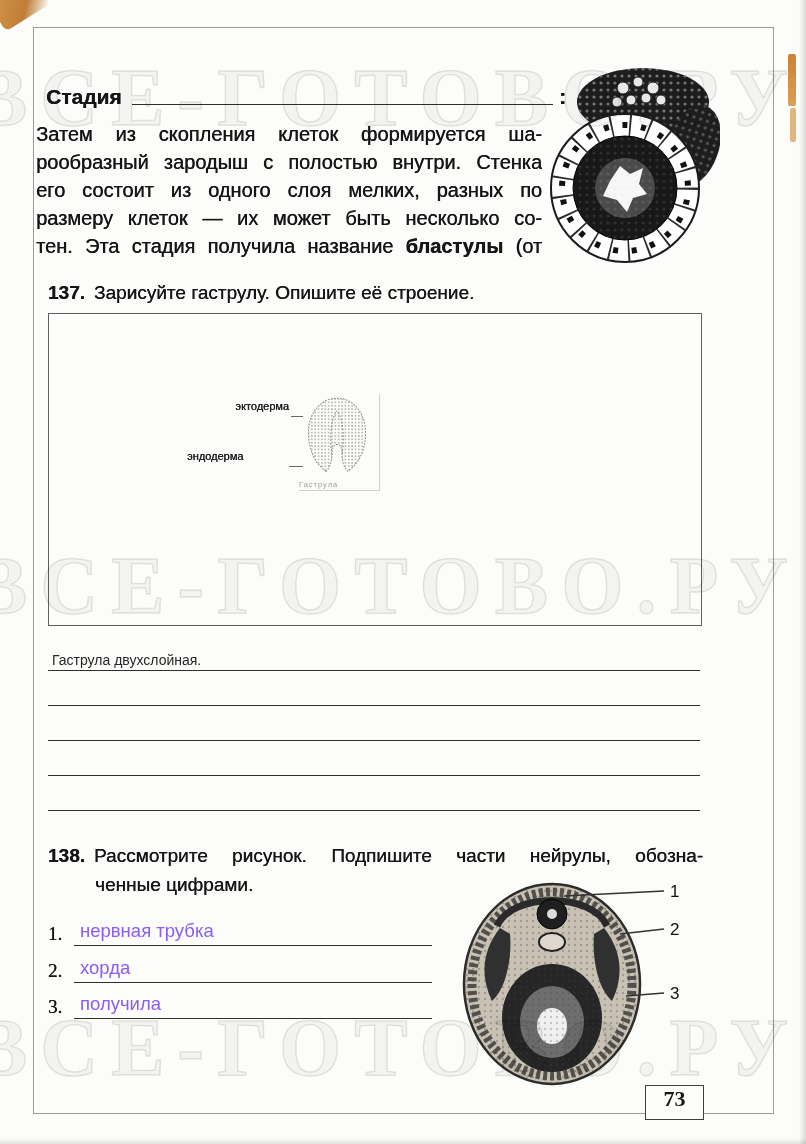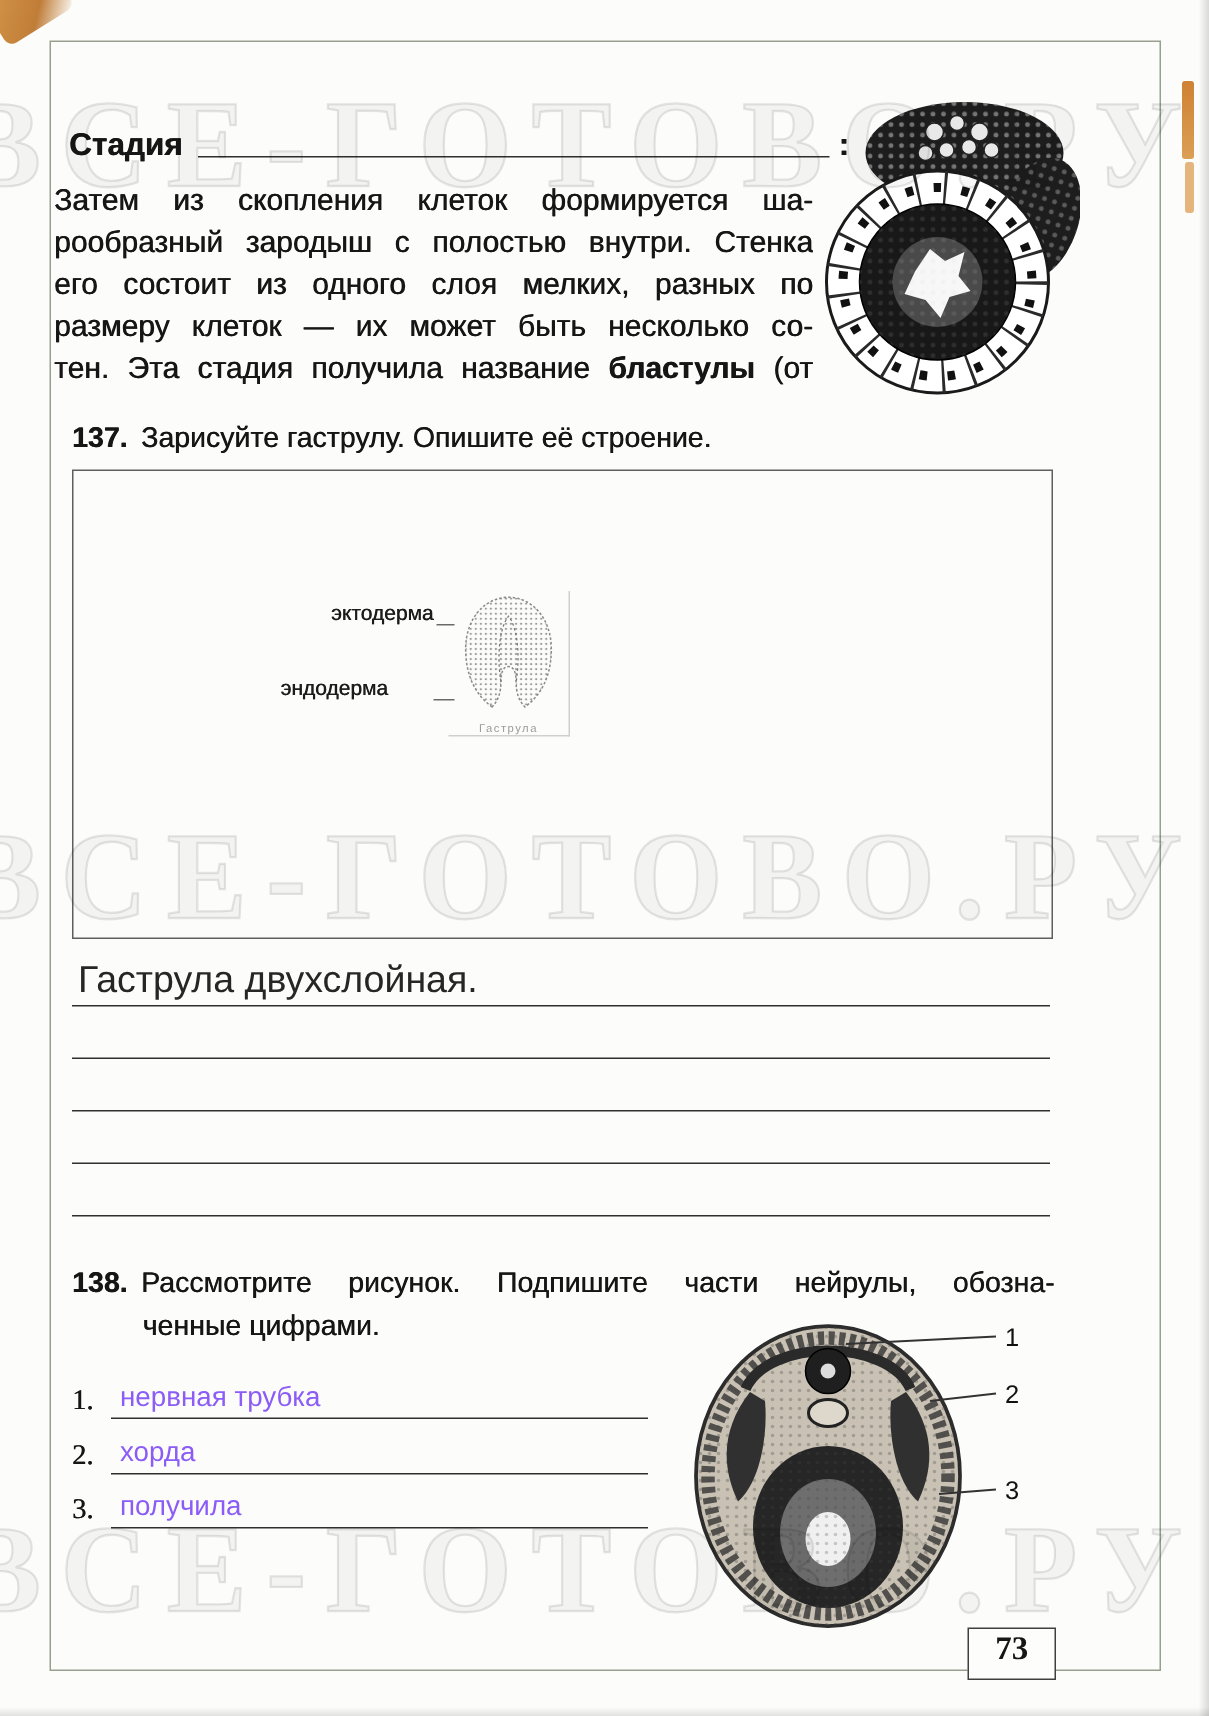--- a/index.html
+++ b/index.html
@@ -83,45 +83,44 @@
   .t138 .jline{text-align:justify;text-align-last:justify;}
   .t138 .indent{margin-left:47px;text-align:left;}
 
   .draw-box{
     position:absolute;left:48px;top:313px;width:652px;height:311px;
     border:1.5px solid #5f5f5f;background:transparent;
   }
   .gastrula-fig{
     position:absolute;left:250px;top:80px;width:80px;height:96px;
     border-right:1px solid #cfcfcb;border-bottom:1px solid #cfcfcb;
-    text-align:center;
   }
   .gastrula-caption{
     font-family:"Liberation Sans", sans-serif;
     font-size:7.5px;color:#9a9a96;letter-spacing:1px;display:block;margin-top:-2px;
   }
   .fig-label{
     position:absolute;font-family:"Liberation Sans", sans-serif;
-    font-size:14px;color:#1c1c1c;text-shadow:0.3px 0 currentColor;
+    font-size:11px;color:#1c1c1c;text-shadow:0.3px 0 currentColor;
   }
   .lbl-ecto{left:140px;top:86px;width:100px;text-align:right;}
   .lbl-endo{left:138px;top:136px;width:100px;text-align:left;}
   .leader{
     position:absolute;height:0;border-top:1.2px solid #6a6a6a;
   }
   .lead-ecto{left:242px;top:102px;width:12px;}
   .lead-endo{left:240px;top:152px;width:14px;}
 
   .ans-line{
     position:absolute;left:48px;width:652px;height:30px;
     border-bottom:1.4px solid #2f2f2f;
   }
   .ans-line .txt{
     position:absolute;left:4px;bottom:2px;
-    font-family:"Liberation Sans", sans-serif;font-size:25px;color:#262626;
+    font-family:"Liberation Sans", sans-serif;font-size:14px;color:#262626;
   }
   .al1{top:640px;}
   .al2{top:675px;}
   .al3{top:710px;}
   .al4{top:745px;}
   .al5{top:780px;}
 
   .numrow{
     position:absolute;left:48px;width:384px;height:28px;
     display:flex;align-items:flex-end;

